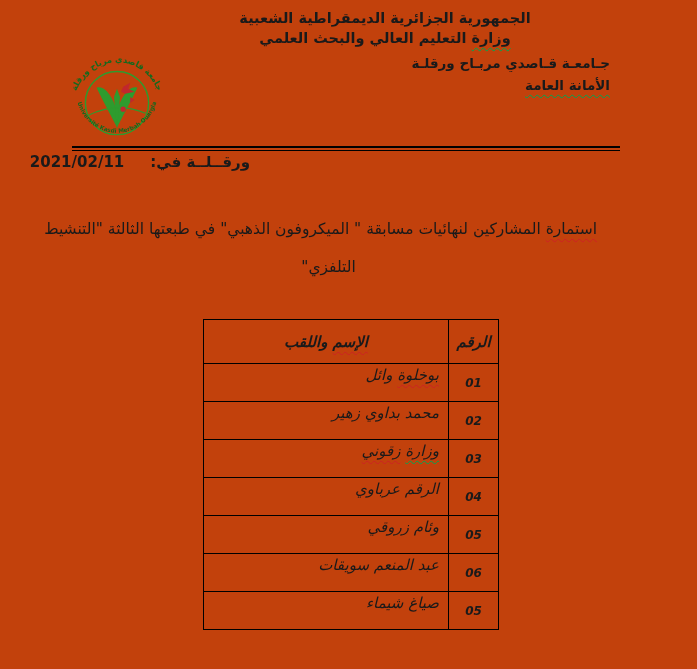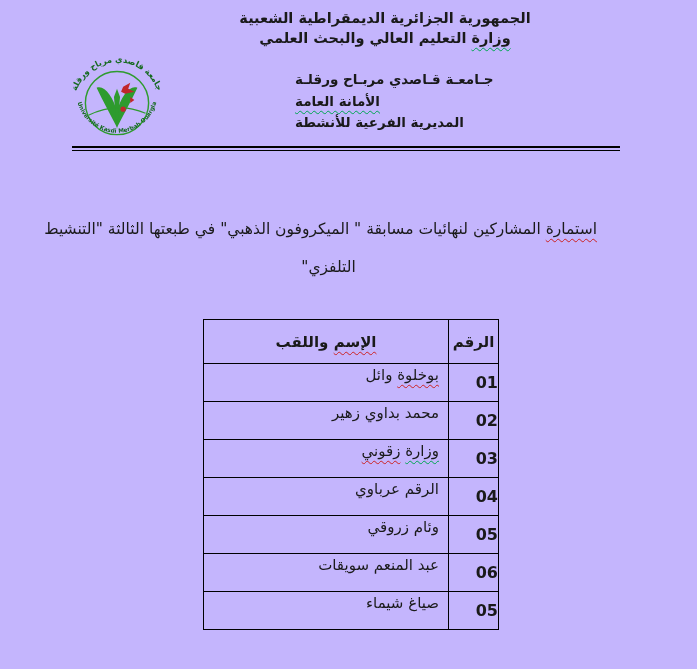--- a/index.html
+++ b/index.html
@@ -1,21 +1,21 @@
 <!DOCTYPE html>
 <html lang="ar"><head>
 <meta charset="utf-8">
 <style>
   * { box-sizing: border-box; }
   body { margin: 0; background: #ffffff; }
   .page {
     position: relative;
     width: 697px;
     height: 669px;
-    background: #c4b5fd;
+    background: #c2410c;
     font-family: "DejaVu Sans", sans-serif;
     color: #1a1a1a;
     overflow: hidden;
   }
 
   
   .gov-header {
     position: absolute;
     top: 8px; left: 75px; width: 620px;
     direction: rtl;
@@ -30,25 +30,24 @@
     position: absolute;
     top: 50px; left: 66px;
     width: 102px; height: 102px;
   }
 
   
   .org-block {
     position: absolute;
     top: 53px; left: 295px; width: 315px;
     direction: rtl;
-    text-align: left;
+    text-align: right;
     font-weight: bold;
     font-size: 13.5px;
     line-height: 21.5px;
-    margin-top: 16px;
   }
 
   
   .double-rule {
     position: absolute;
     top: 146px; left: 72px; width: 548px;
     height: 5px;
     border-top: 2.5px solid #000;
     border-bottom: 1.5px solid #000;
   }
@@ -80,29 +79,30 @@
     position: absolute;
     top: 319px; left: 203px;
     direction: rtl;
     border-collapse: collapse;
     table-layout: fixed;
   }
   .roster th, .roster td {
     border: 1.5px solid #000;
     padding: 0;
     vertical-align: middle;
+    font-style: italic;
   }
   .roster .col-num  { width: 50px; }
   .roster .col-name { width: 245px; }
   .roster th { height: 44px; font-size: 15px; font-weight: bold; text-align: center; }
   .roster td { height: 38px; }
   .roster td.num-cell {
-    text-align: right;
-    font-weight: bold;
-    font-size: 16px;
+    text-align: center;
+    font-weight: bold;
+    font-size: 12px;
   }
   .roster td.name-cell {
     text-align: right;
     padding-right: 9px;
     padding-bottom: 16px;
     font-size: 15px;
   }
 
   
   .wavy {
@@ -146,25 +146,27 @@
       </text>
       <text font-size="5.6" font-weight="bold" fill="#14691e" font-family="DejaVu Sans, sans-serif">
         <textPath href="#arcBot" startOffset="50%" text-anchor="middle">Université Kasdi Merbah Ouargla</textPath>
       </text>
     </svg>
   </div>
 
   <div class="org-block">
     <div>جـامعـة قـاصدي مربـاح ورقلـة</div>
     <div><span class="wavy wavy-green">الأمانة العامة</span></div>
-    <div>المديرية الفرعية للأنشطة</div>
   </div>
 
   <div class="double-rule"></div>
 
+  <div class="date-line">
+    <span class="date-label">ورقــلــة في:</span><span>2021/02/11</span>
+  </div>
 
   <div class="doc-title">
     <div><span class="wavy wavy-red">استمارة</span><span> المشاركين لنهائيات مسابقة " الميكروفون الذهبي" في طبعتها الثالثة "التنشيط</span></div>
     <div>التلفزي"</div>
   </div>
 
   <table class="roster">
     <colgroup>
       <col class="col-num">
       <col class="col-name">

